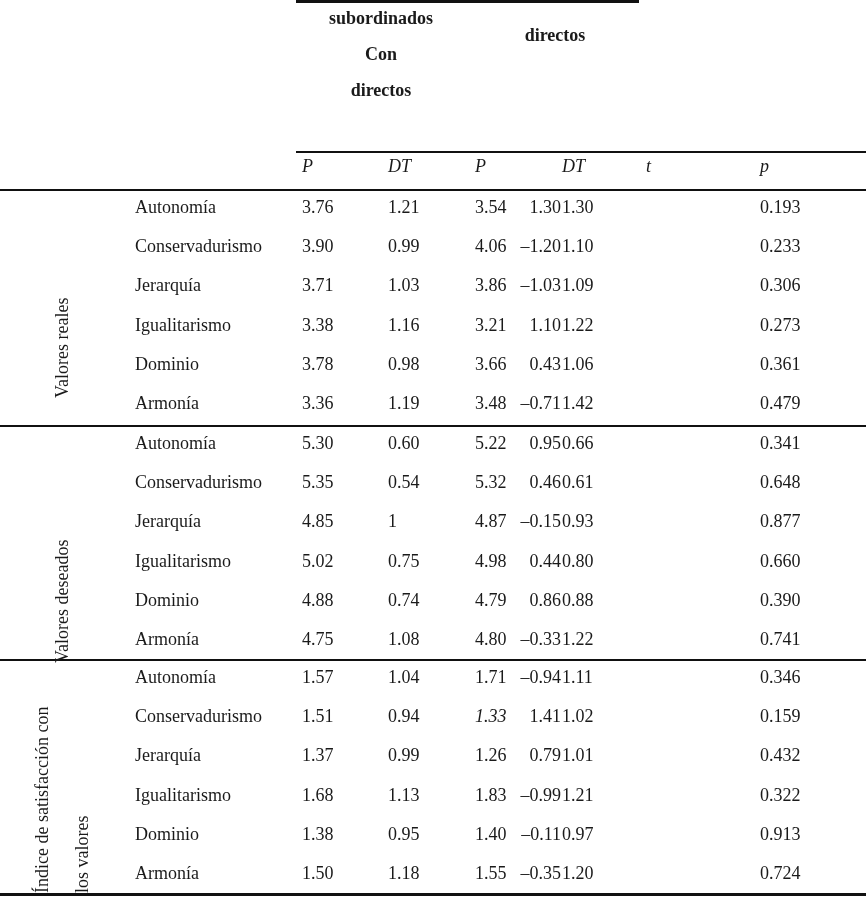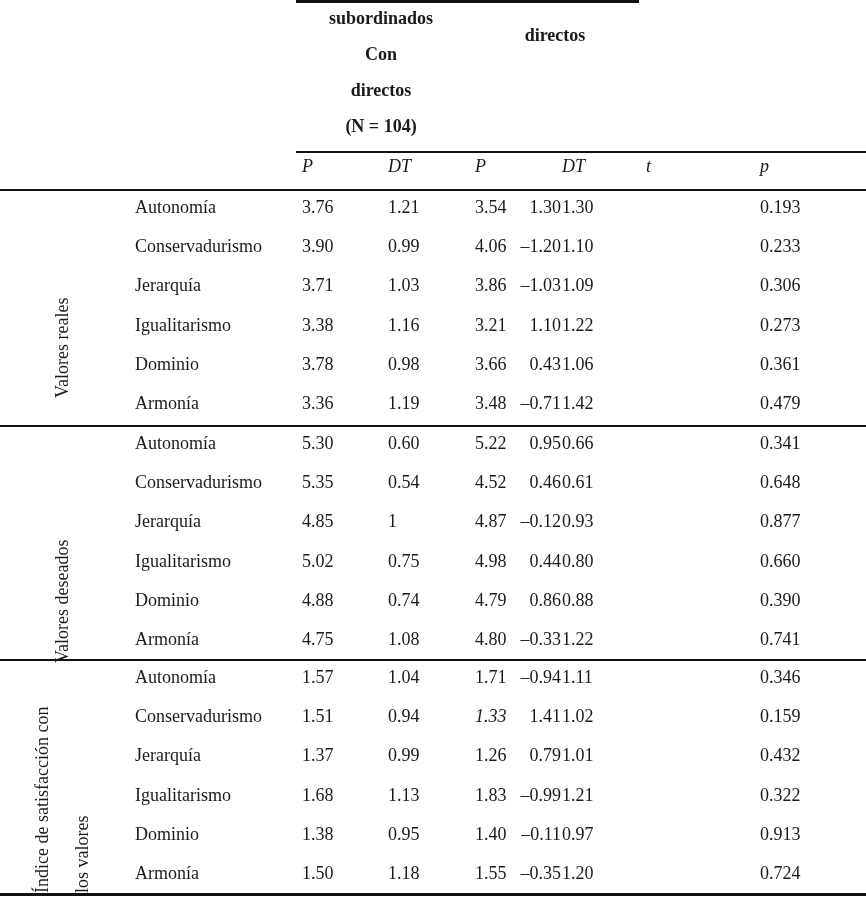--- a/index.html
+++ b/index.html
@@ -25,21 +25,20 @@
 <div class="rule" style="left:296px; top:151px; width:570px; height:2px;"></div>
 <div class="rule" style="left:0; top:189px; width:866px; height:2px;"></div>
 <div class="rule" style="left:0; top:425px; width:866px; height:2px;"></div>
 <div class="rule" style="left:0; top:659px; width:866px; height:2px;"></div>
 <div class="rule" style="left:0; top:893px; width:866px; height:3px;"></div>
 
 <div class="hdr" style="left:296px; top:0; width:170px;">
   <div>subordinados</div>
   <div>Con</div>
   <div>directos</div>
-  <div>(N = 104)</div>
 </div>
 <div class="hdr" style="left:470px; top:17px; width:170px;">
   <div>directos</div>
 </div>
 
 <div class="sub" style="left:302px;">P</div>
 <div class="sub" style="left:388px;">DT</div>
 <div class="sub" style="left:475px;">P</div>
 <div class="sub" style="left:562px;">DT</div>
 <div class="sub" style="left:646px;">t</div>
@@ -117,32 +116,32 @@
     <span class="cell" style="left:388px;">0.60</span>
     <span class="cell" style="left:475px;">5.22</span>
     <span class="cell" style="left:562px;">0.66</span>
     <span class="cell" style="right:184px; text-align:right;">0.95</span>
     <span class="cell" style="left:760px;">0.341</span>
   </div>
     <div class="row" style="top: 466.2px;">
     <span class="cell" style="left:135px;">Conservadurismo</span>
     <span class="cell" style="left:302px;">5.35</span>
     <span class="cell" style="left:388px;">0.54</span>
-    <span class="cell" style="left:475px;">4.52</span>
+    <span class="cell" style="left:475px;">5.32</span>
     <span class="cell" style="left:562px;">0.61</span>
     <span class="cell" style="right:184px; text-align:right;">0.46</span>
     <span class="cell" style="left:760px;">0.648</span>
   </div>
     <div class="row" style="top: 505.4px;">
     <span class="cell" style="left:135px;">Jerarquía</span>
     <span class="cell" style="left:302px;">4.85</span>
     <span class="cell" style="left:388px;">1</span>
     <span class="cell" style="left:475px;">4.87</span>
     <span class="cell" style="left:562px;">0.93</span>
-    <span class="cell" style="right:184px; text-align:right;">–0.12</span>
+    <span class="cell" style="right:184px; text-align:right;">–0.15</span>
     <span class="cell" style="left:760px;">0.877</span>
   </div>
     <div class="row" style="top: 544.6px;">
     <span class="cell" style="left:135px;">Igualitarismo</span>
     <span class="cell" style="left:302px;">5.02</span>
     <span class="cell" style="left:388px;">0.75</span>
     <span class="cell" style="left:475px;">4.98</span>
     <span class="cell" style="left:562px;">0.80</span>
     <span class="cell" style="right:184px; text-align:left;">0.44</span>
     <span class="cell" style="left:760px;">0.660</span>

